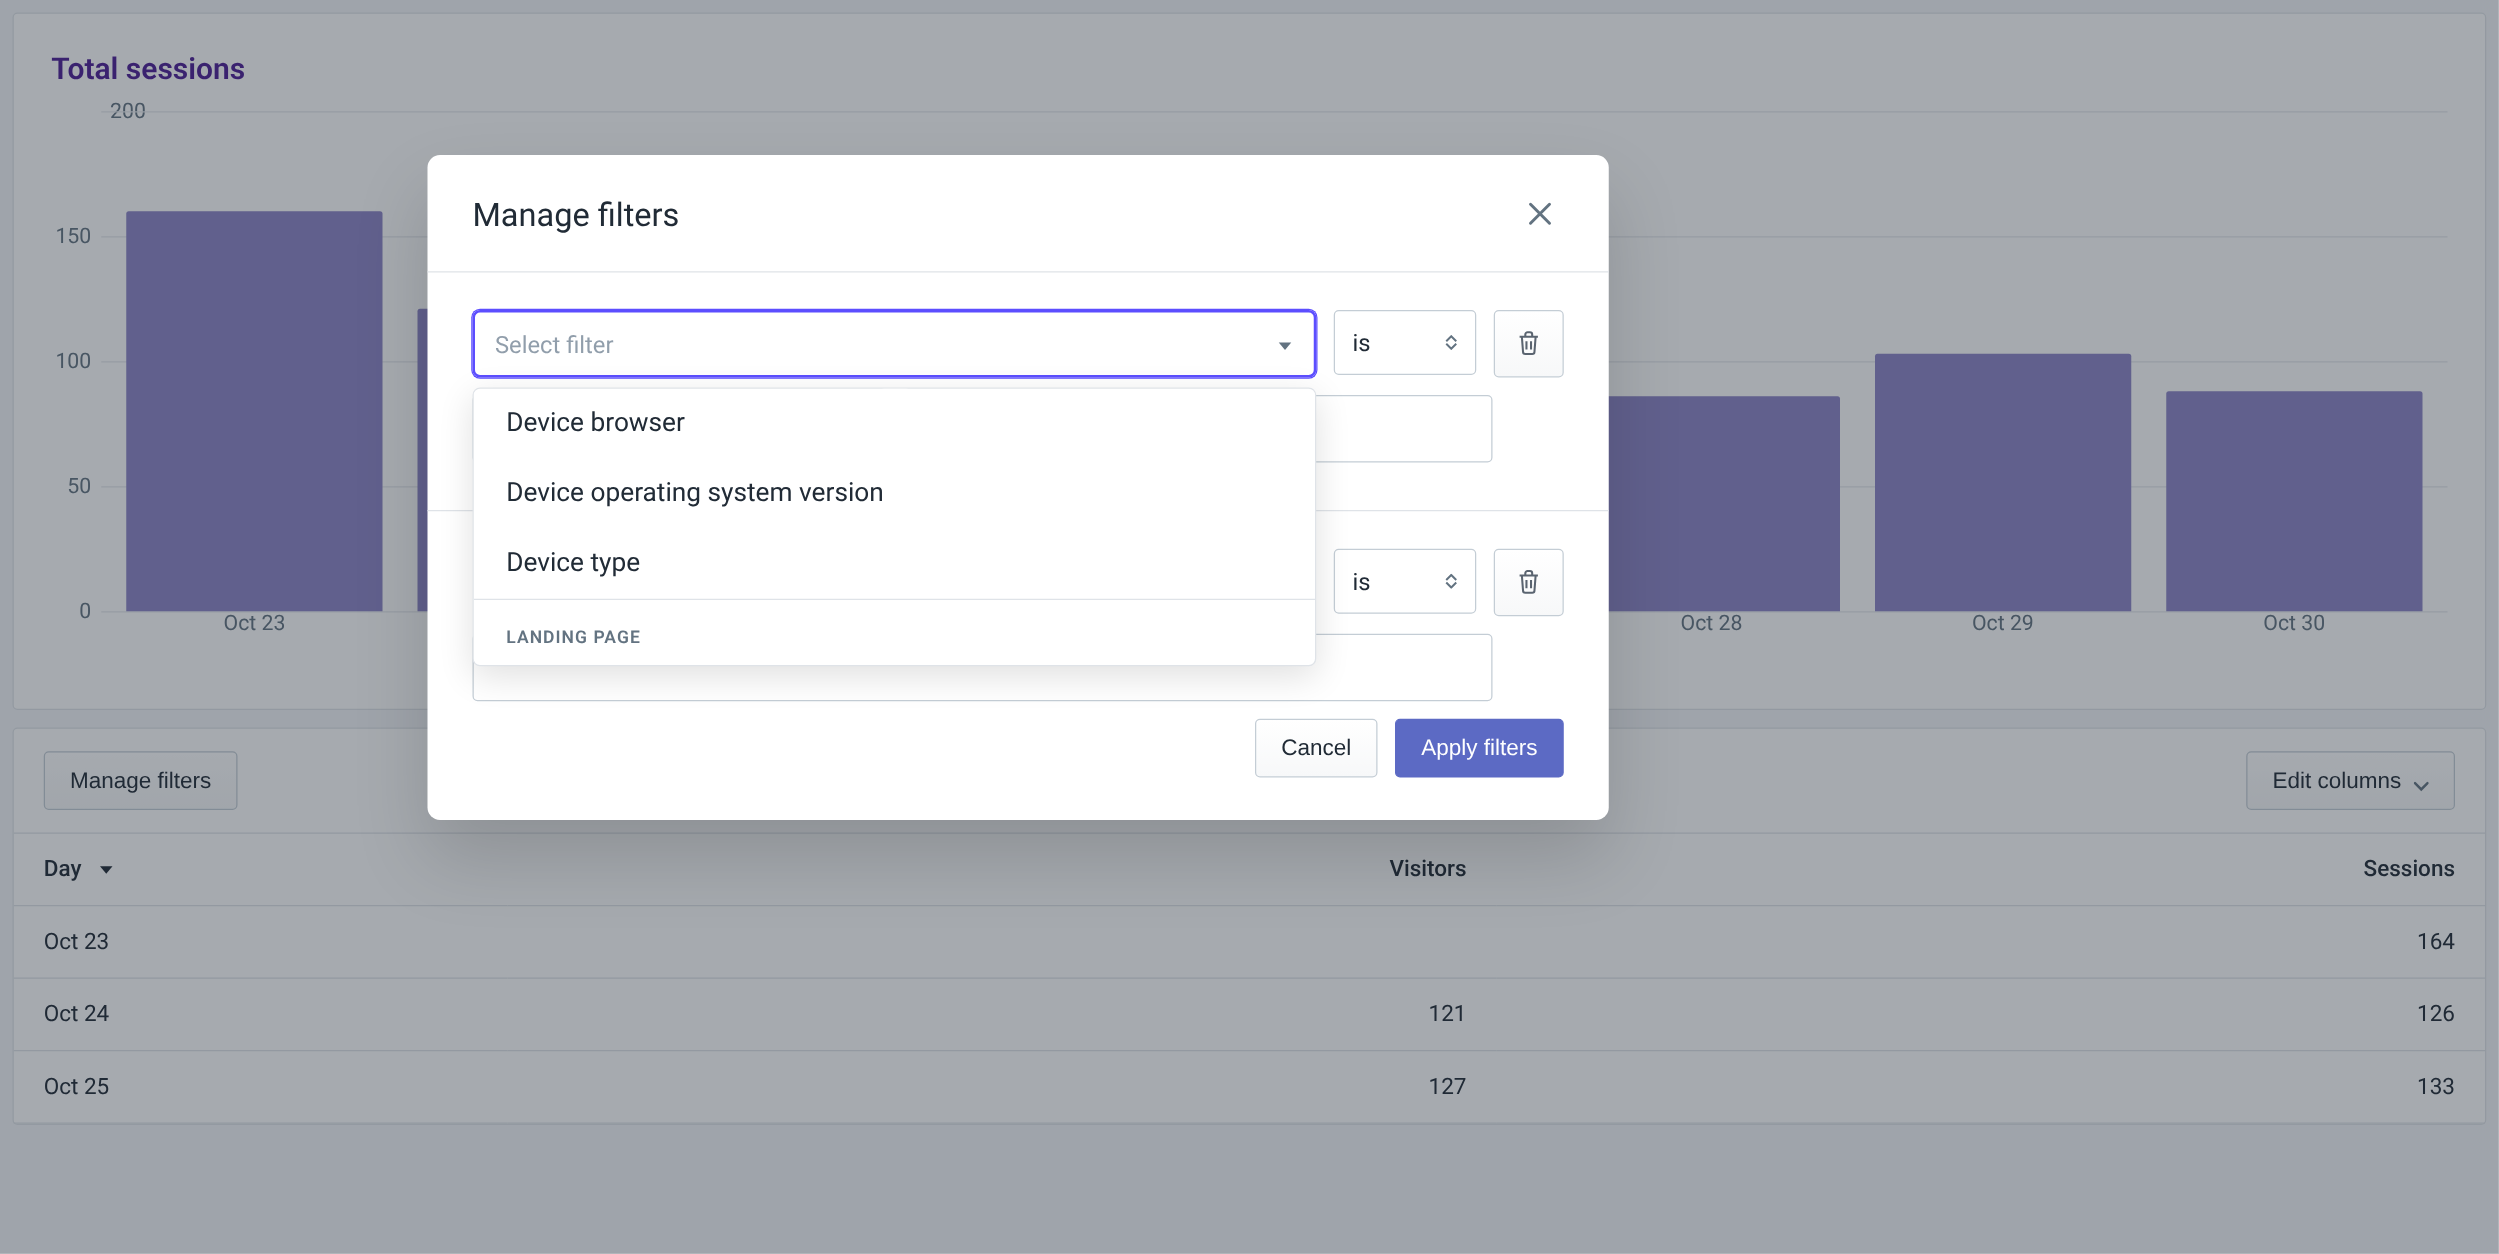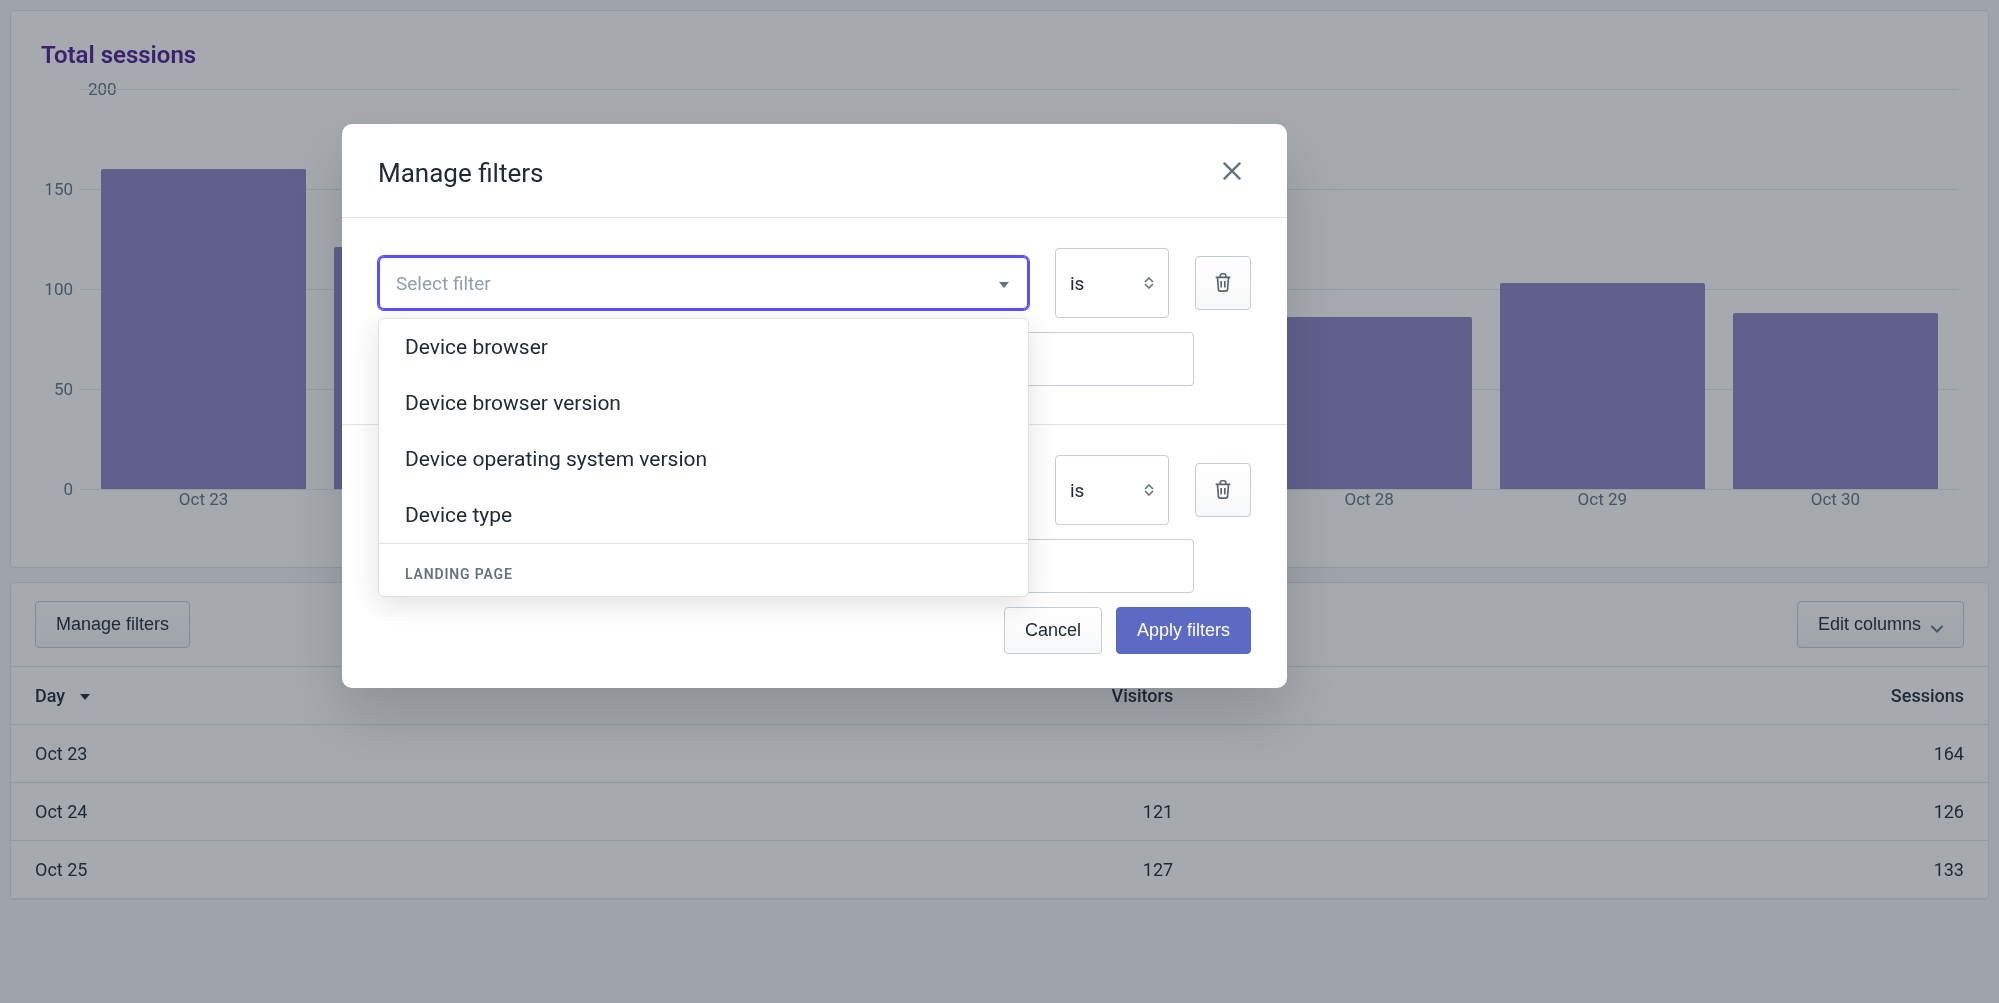--- a/index.html
+++ b/index.html
@@ -41,25 +41,25 @@
   th{color:var(--text);font-weight:500}
   th .sort{margin-left:8px;display:inline-block}
   tr.summary td{font-weight:600}
   
   .modal{position:absolute;left:342px;top:124px;width:945px;background:var(--panel);border-radius:10px;box-shadow:0 30px 60px var(--shadow)}
   .modal-header{display:flex;justify-content:space-between;align-items:center;padding:28px 36px 24px 36px;border-bottom:1px solid var(--border-light)}
   .modal-title{font-size:26px;font-weight:400;color:var(--text)}
   .close-x{background:none;border:none;padding:6px;cursor:pointer;color:var(--muted)}
   .close-x svg{width:26px;height:26px;stroke:var(--muted);stroke-width:2.2}
   .modal-body{padding:30px 36px 14px 36px}
-  .filter-row{display:flex;gap:26px;align-items:center}
+  .filter-row{display:flex;gap:14px;align-items:flex-start}
   .combobox{flex:1;position:relative}
   .combobox-field{width:100%;height:54px;border:2px solid var(--focus);border-radius:6px;display:flex;align-items:center;padding:0 16px;color:#919EAB;font-size:19px;cursor:text;box-shadow:0 0 0 1px var(--focus)}
   .combobox .caret{margin-left:auto;color:var(--muted)}
-  .select-narrow{width:114px;height:70px;border:1px solid var(--border);border-radius:4px;display:flex;align-items:center;padding:0 14px;font-size:19px;color:var(--text);justify-content:space-between;cursor:pointer;background:#fff}
+  .select-narrow{width:114px;height:52px;border:1px solid var(--border);border-radius:4px;display:flex;align-items:center;padding:0 14px;font-size:19px;color:var(--text);justify-content:space-between;cursor:pointer;background:#fff}
   .stepper{display:flex;flex-direction:column;gap:0;color:var(--muted)}
   .stepper svg{width:10px;height:6px}
   .icon-btn{width:56px;height:54px;border:1px solid var(--border);border-radius:4px;background:linear-gradient(#fff,#f7f8f9);display:flex;align-items:center;justify-content:center;cursor:pointer}
   .trash svg{width:22px;height:22px;fill:none;stroke:#5a6470;stroke-width:1.8}
   .value-row{margin-top:14px}
   .value-input{width:816px;height:54px;border:1px solid var(--border);border-radius:4px;background:#fff}
   .divider{border:none;border-top:1px solid var(--border-light);margin:38px -36px 30px -36px}
   
   .dropdown{position:absolute;left:0;top:62px;width:100%;background:var(--panel);border:1px solid var(--border-light);border-radius:6px;box-shadow:0 8px 28px rgba(0,0,0,.12);overflow:hidden;z-index:5}
   .dropdown::before{content:"";position:absolute;top:-8px;left:50%;transform:translateX(-50%) rotate(45deg);width:14px;height:14px;background:var(--panel);border-left:1px solid var(--border-light);border-top:1px solid var(--border-light)}
@@ -185,21 +185,20 @@
           <span>Select filter</span>
           <span class="caret">
             <svg width="14" height="10" viewBox="0 0 14 10">
                 <path d="M2 2 L7 8 L12 2 Z" fill="#637381"></path>
               </svg>
           </span>
         </div>
 
         <div class="dropdown">
           <div class="dd-item">Device browser</div>
-          <div class="dd-item">Device browser version</div>
           <div class="dd-item">Device operating system version</div>
           <div class="dd-item">Device type</div>
           <div class="dd-group second">LANDING PAGE</div>
         </div>
       </div>
       <div class="select-narrow">
         <span>is</span>
         <span class="stepper">
           <svg viewBox="0 0 10 6">
               <path d="M1 5 L5 1 L9 5" fill="none" stroke="#637381" stroke-width="1.6"></path>

